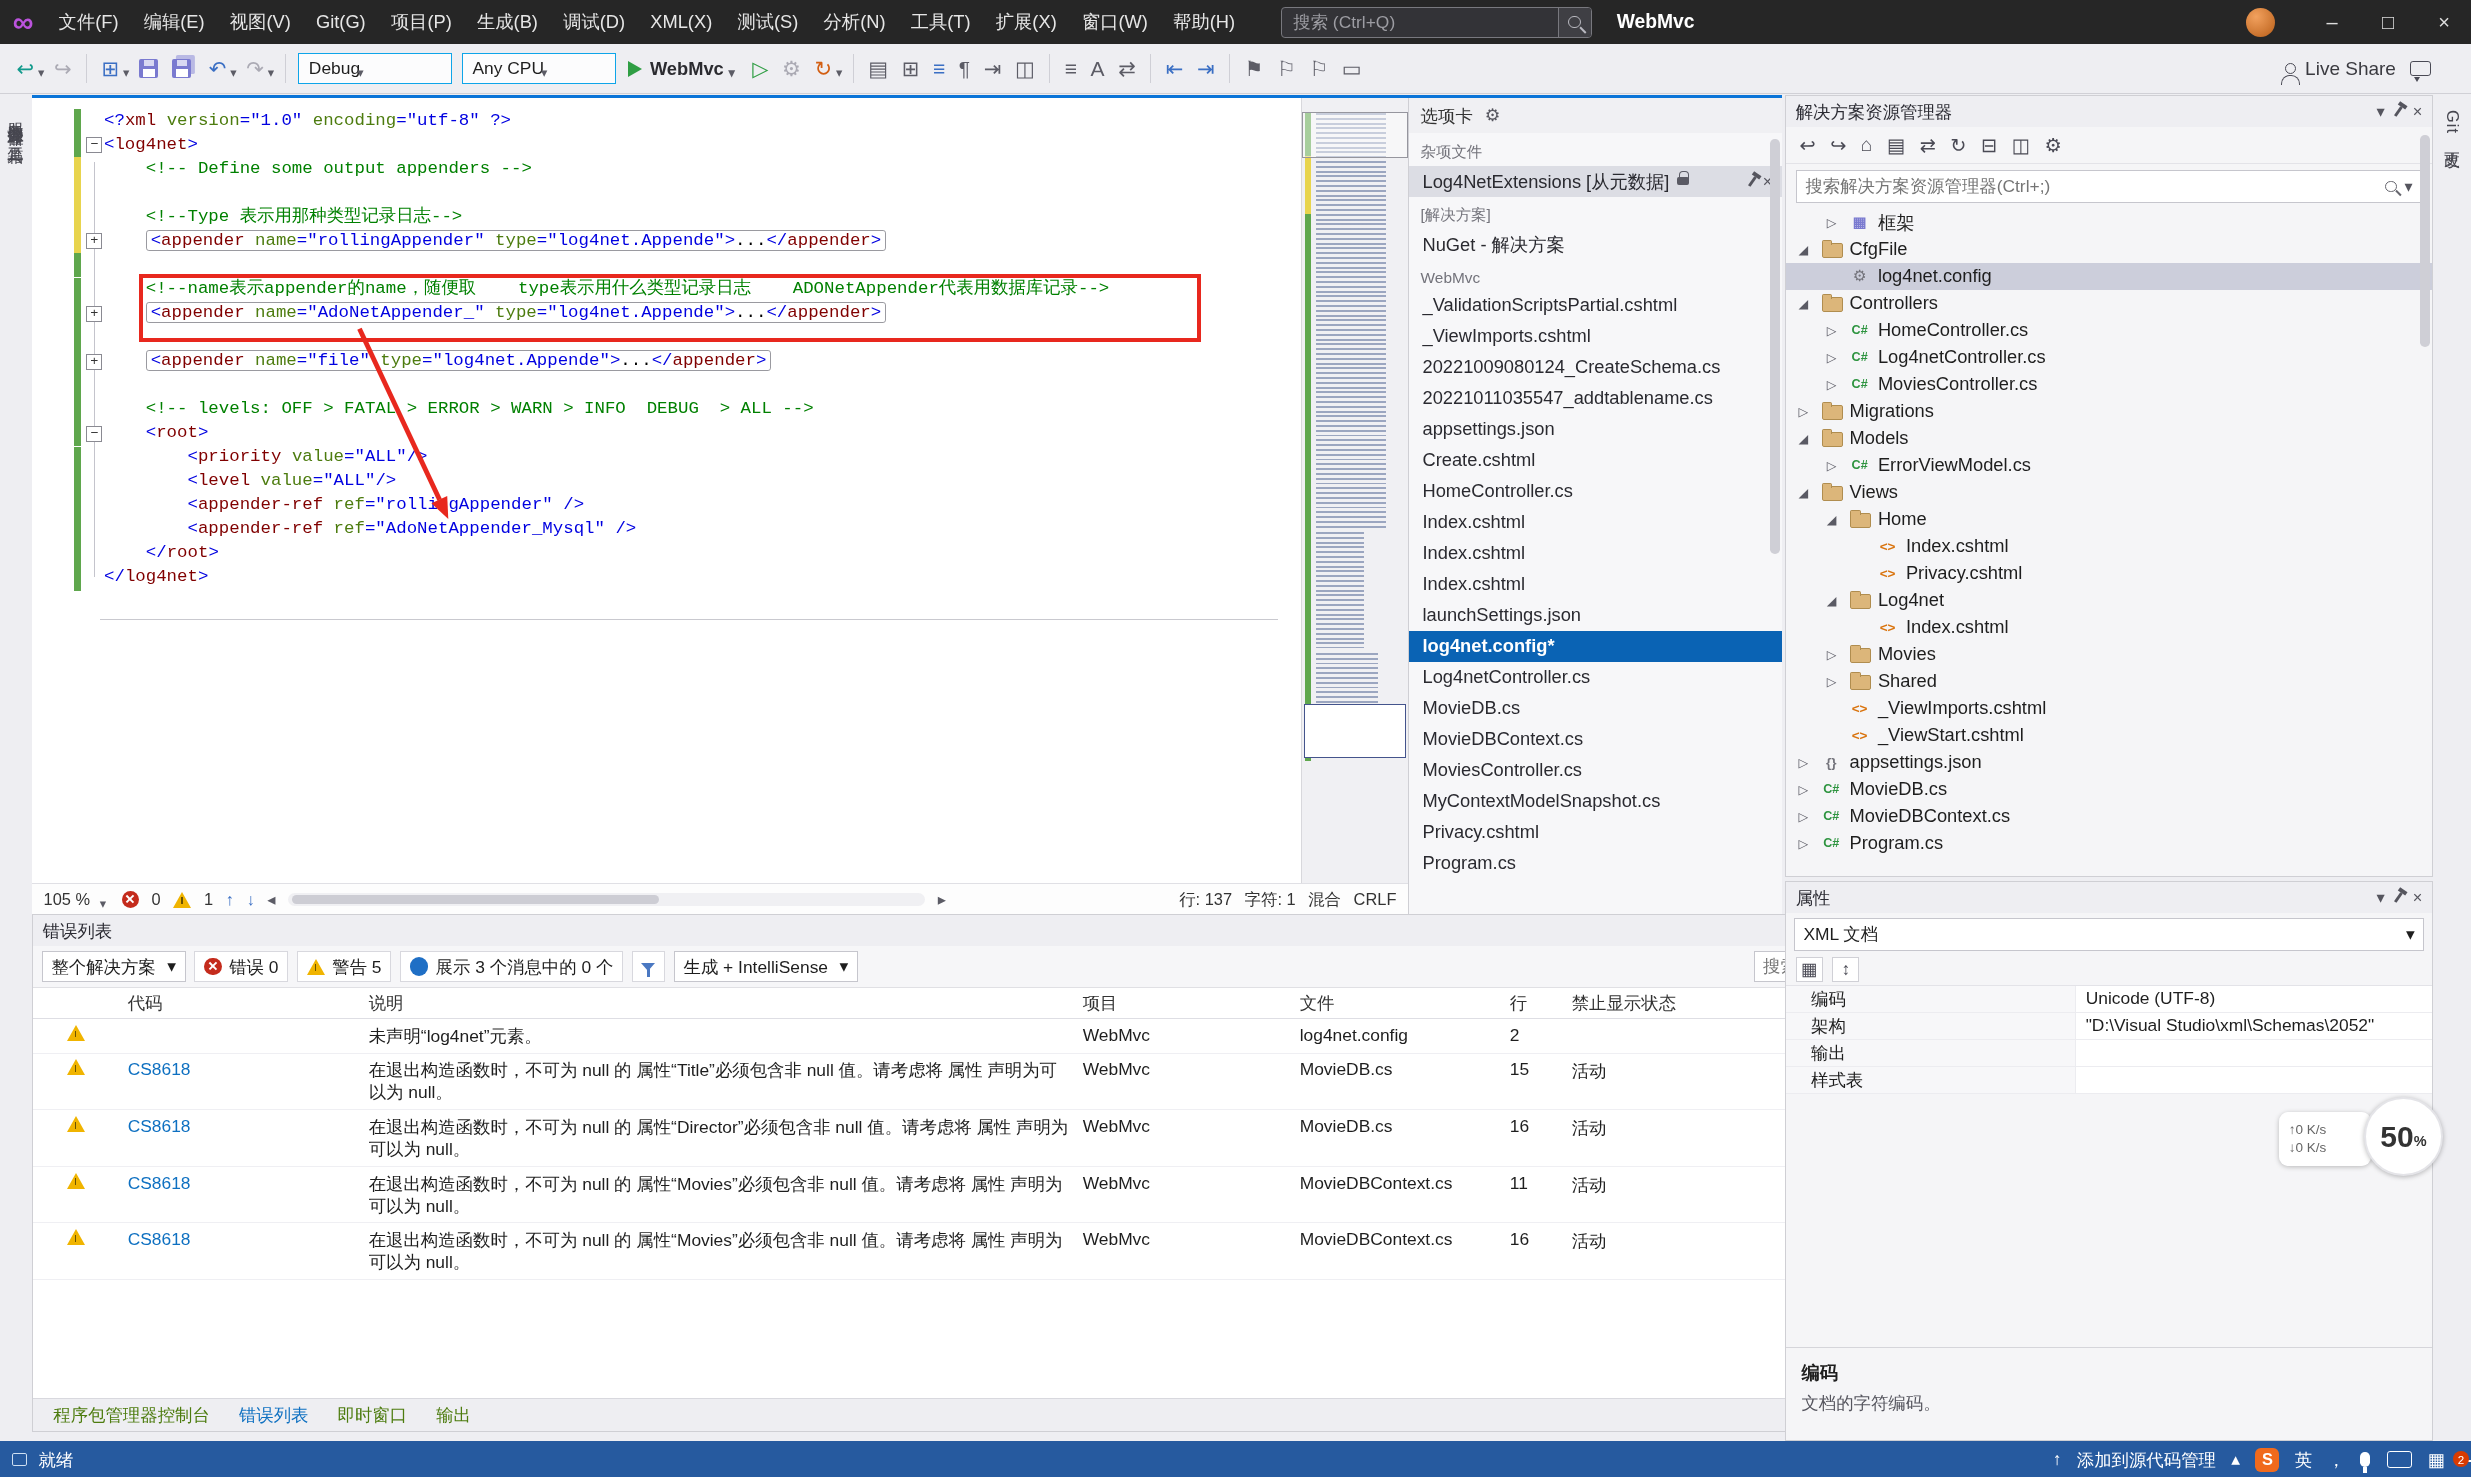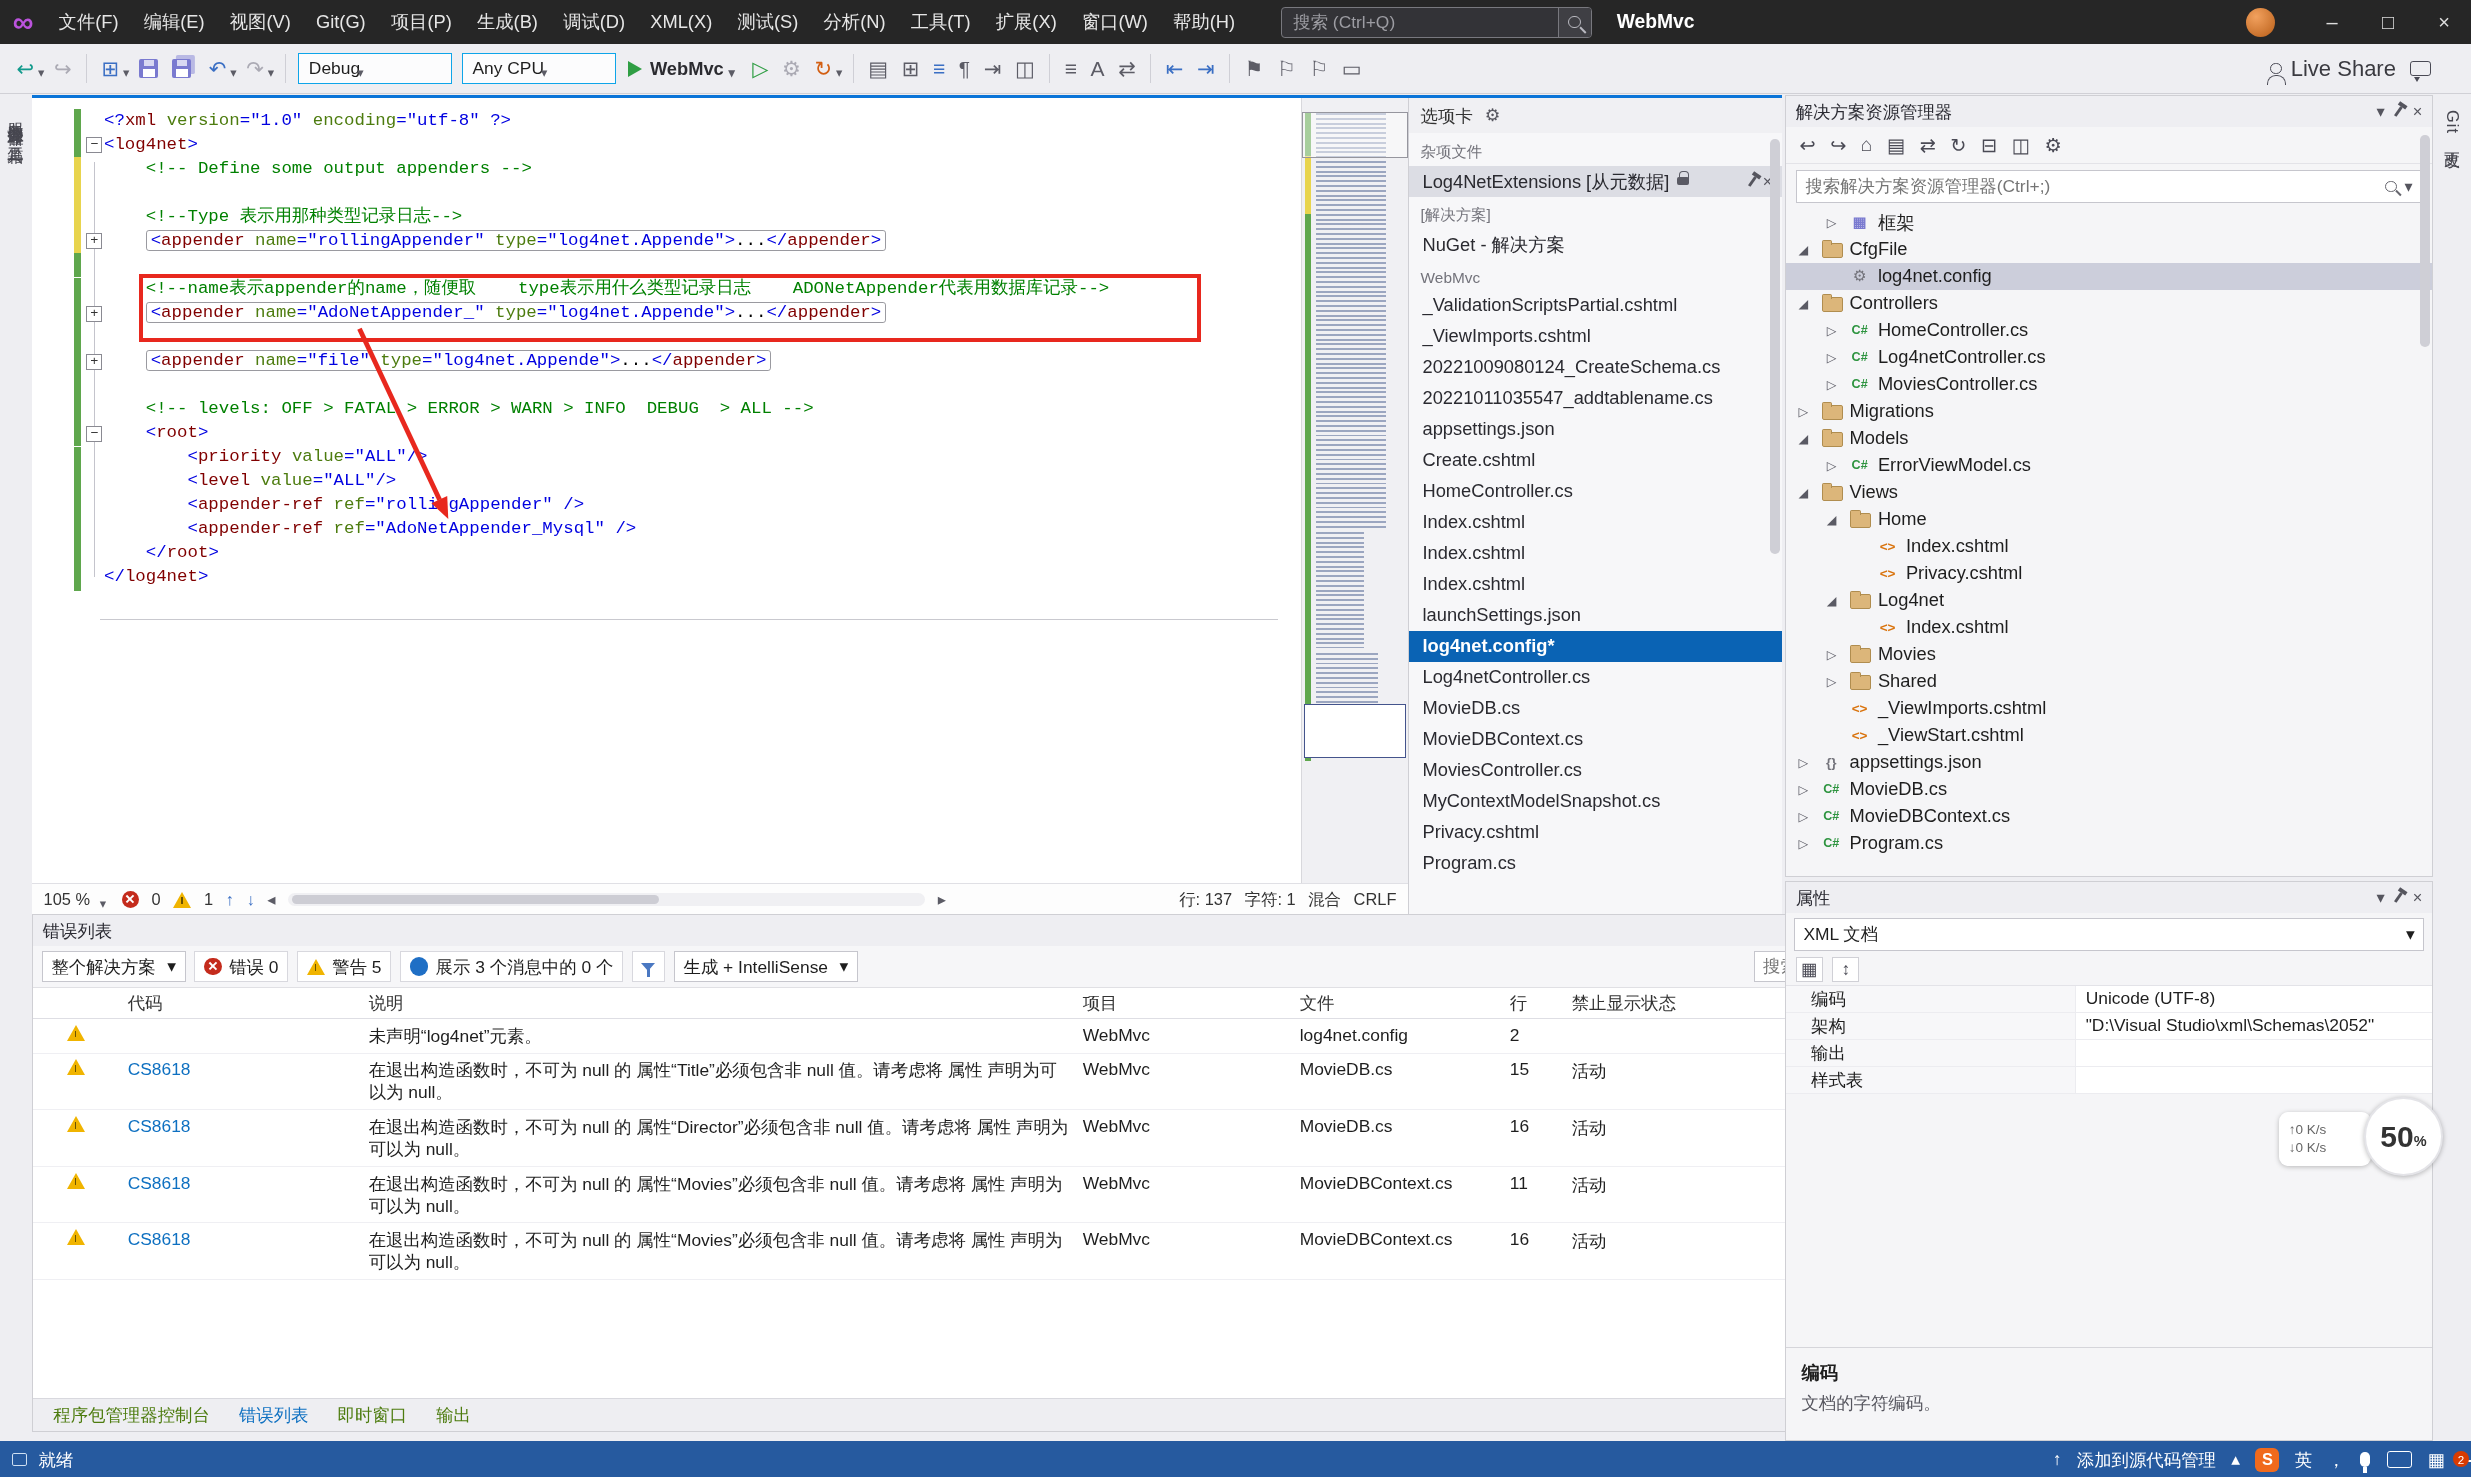--- a/index.html
+++ b/index.html
@@ -33,21 +33,21 @@
   .tb-caret { font-size:12.6px; color:#5c5c66; margin:7.7px 2.9px 0 -2.9px; }
   .tb-sep { width:1px; height:29px; background:#cfcfd6; margin:0 7.7px; }
   .tb-select { height:31px; border:1px solid #0ea5e9; background:#fcfcfd; display:flex; align-items:center;
                padding:0 9.7px; font-size:17.4px; margin:0 4.8px; width:154px; }
   .tb-run { display:flex; align-items:center; gap:7.7px; padding:0 7.7px; height:35px; font-size:18.3px; font-weight:bold; color:#2b2b30; }
   .play-tri { width:0; height:0; border-left:14.5px solid #2f9e44; border-top:8.7px solid transparent; border-bottom:8.7px solid transparent; }
   .floppy { width:19.3px; height:19.3px; background:#7a7ad0; border-radius:1.9px; position:relative; margin:0 6.8px; }
   .floppy::after { content:""; position:absolute; left:3.9px; bottom:1px; width:11.6px; height:7.7px; background:#ffffff; }
   .floppy::before { content:""; position:absolute; left:4.8px; top:1px; width:9.7px; height:5.8px; background:#d8d8f2; }
   .floppy.all { box-shadow:3.9px -3.9px 0 0 #b9b9e4; margin-right:10.6px; }
-  #lv { margin-left:auto; display:flex; align-items:center; gap:8.7px; font-size:22px; color:#3a3a40; padding-right:17.4px; }
+  #lv { margin-left:auto; display:flex; align-items:center; gap:8.7px; font-size:19px; color:#3a3a40; padding-right:17.4px; }
   .person { width:11.6px; height:11.6px; border:1.9px solid #4a4a55; border-radius:50%; position:relative; }
   .person::after { content:""; position:absolute; left:-4.8px; top:11.6px; width:17.4px; height:8.7px; border:1.9px solid #4a4a55; border-bottom:none; border-radius:8.7px 8.7px 0 0; }
   .feedback { width:21px; height:15.4px; border:1.9px solid #4a4a55; border-radius:2.9px; position:relative; margin:0 13.5px 0 5.8px; }
   .feedback::after { content:""; position:absolute; left:2.9px; bottom:-6.8px; border-left:3.9px solid transparent; border-right:3.9px solid transparent; border-top:5.8px solid #4a4a55; }
 
   
   #leftstrip { position:absolute; left:0; top:95px; width:32px; height:1346px; background:#eeeef2; }
   .vtab { writing-mode:vertical-rl; font-size:16.4px; color:#474750; margin:15.4px auto 9.7px; letter-spacing:1px; }
 
   

